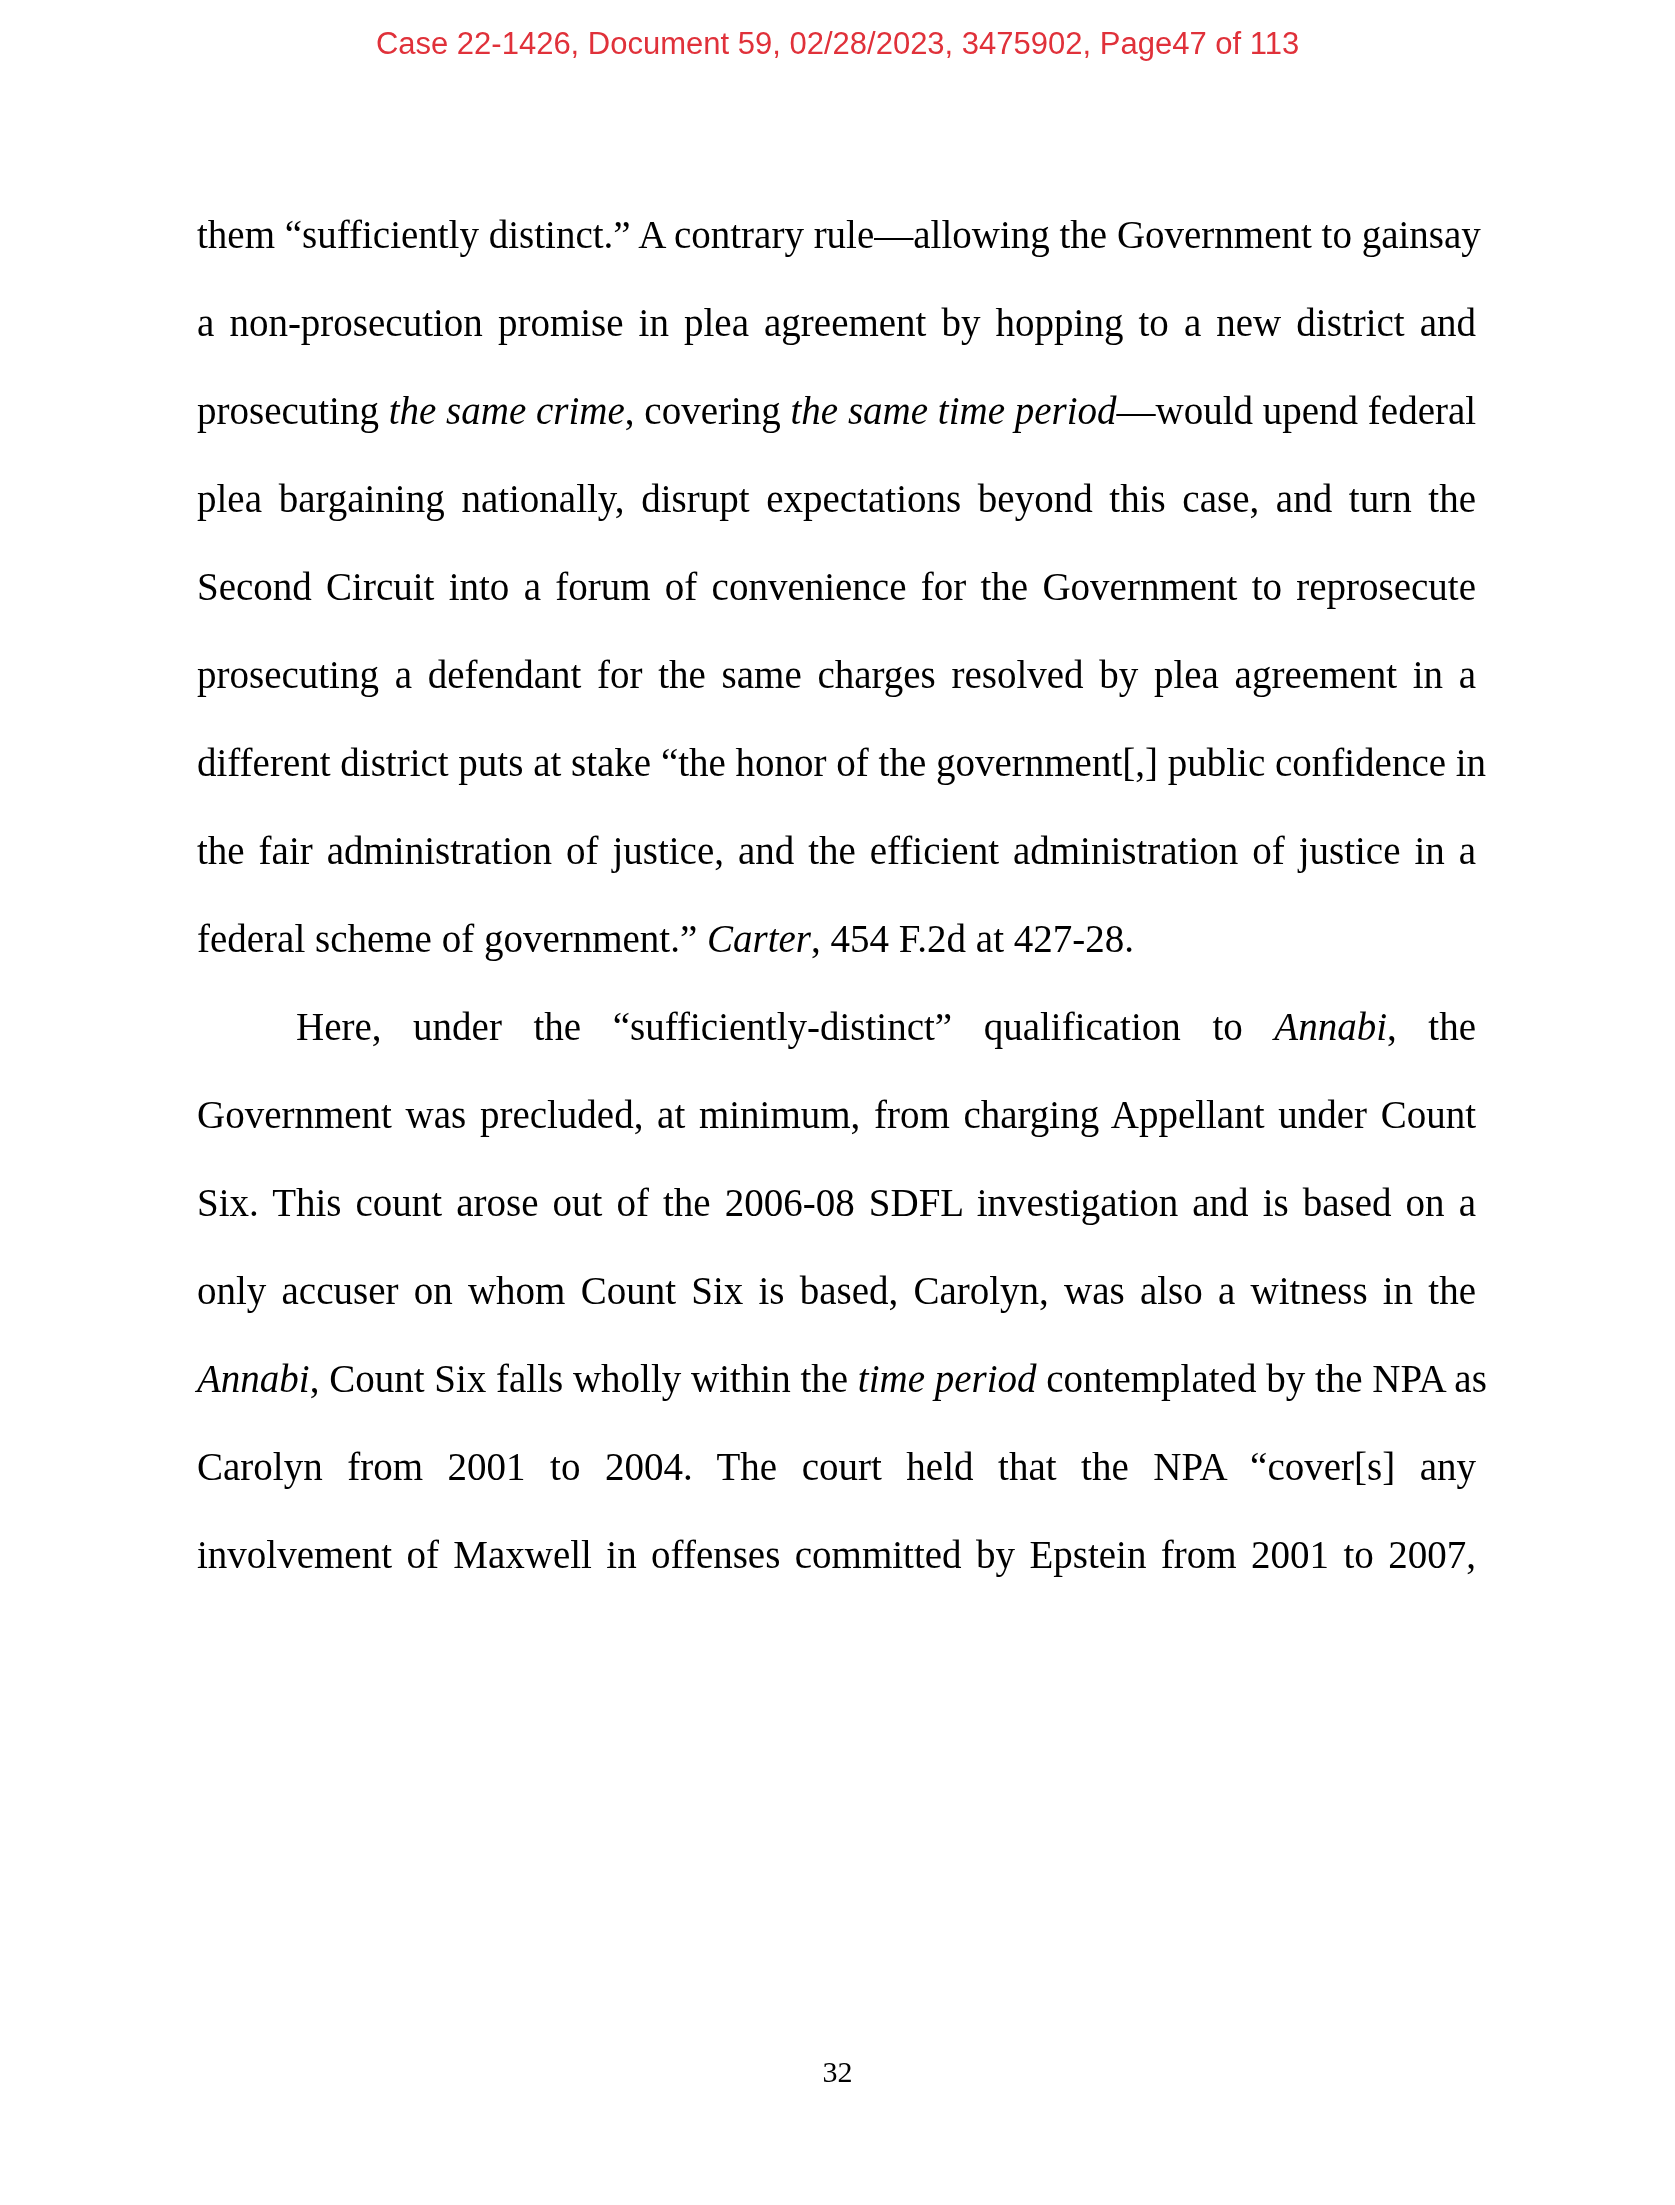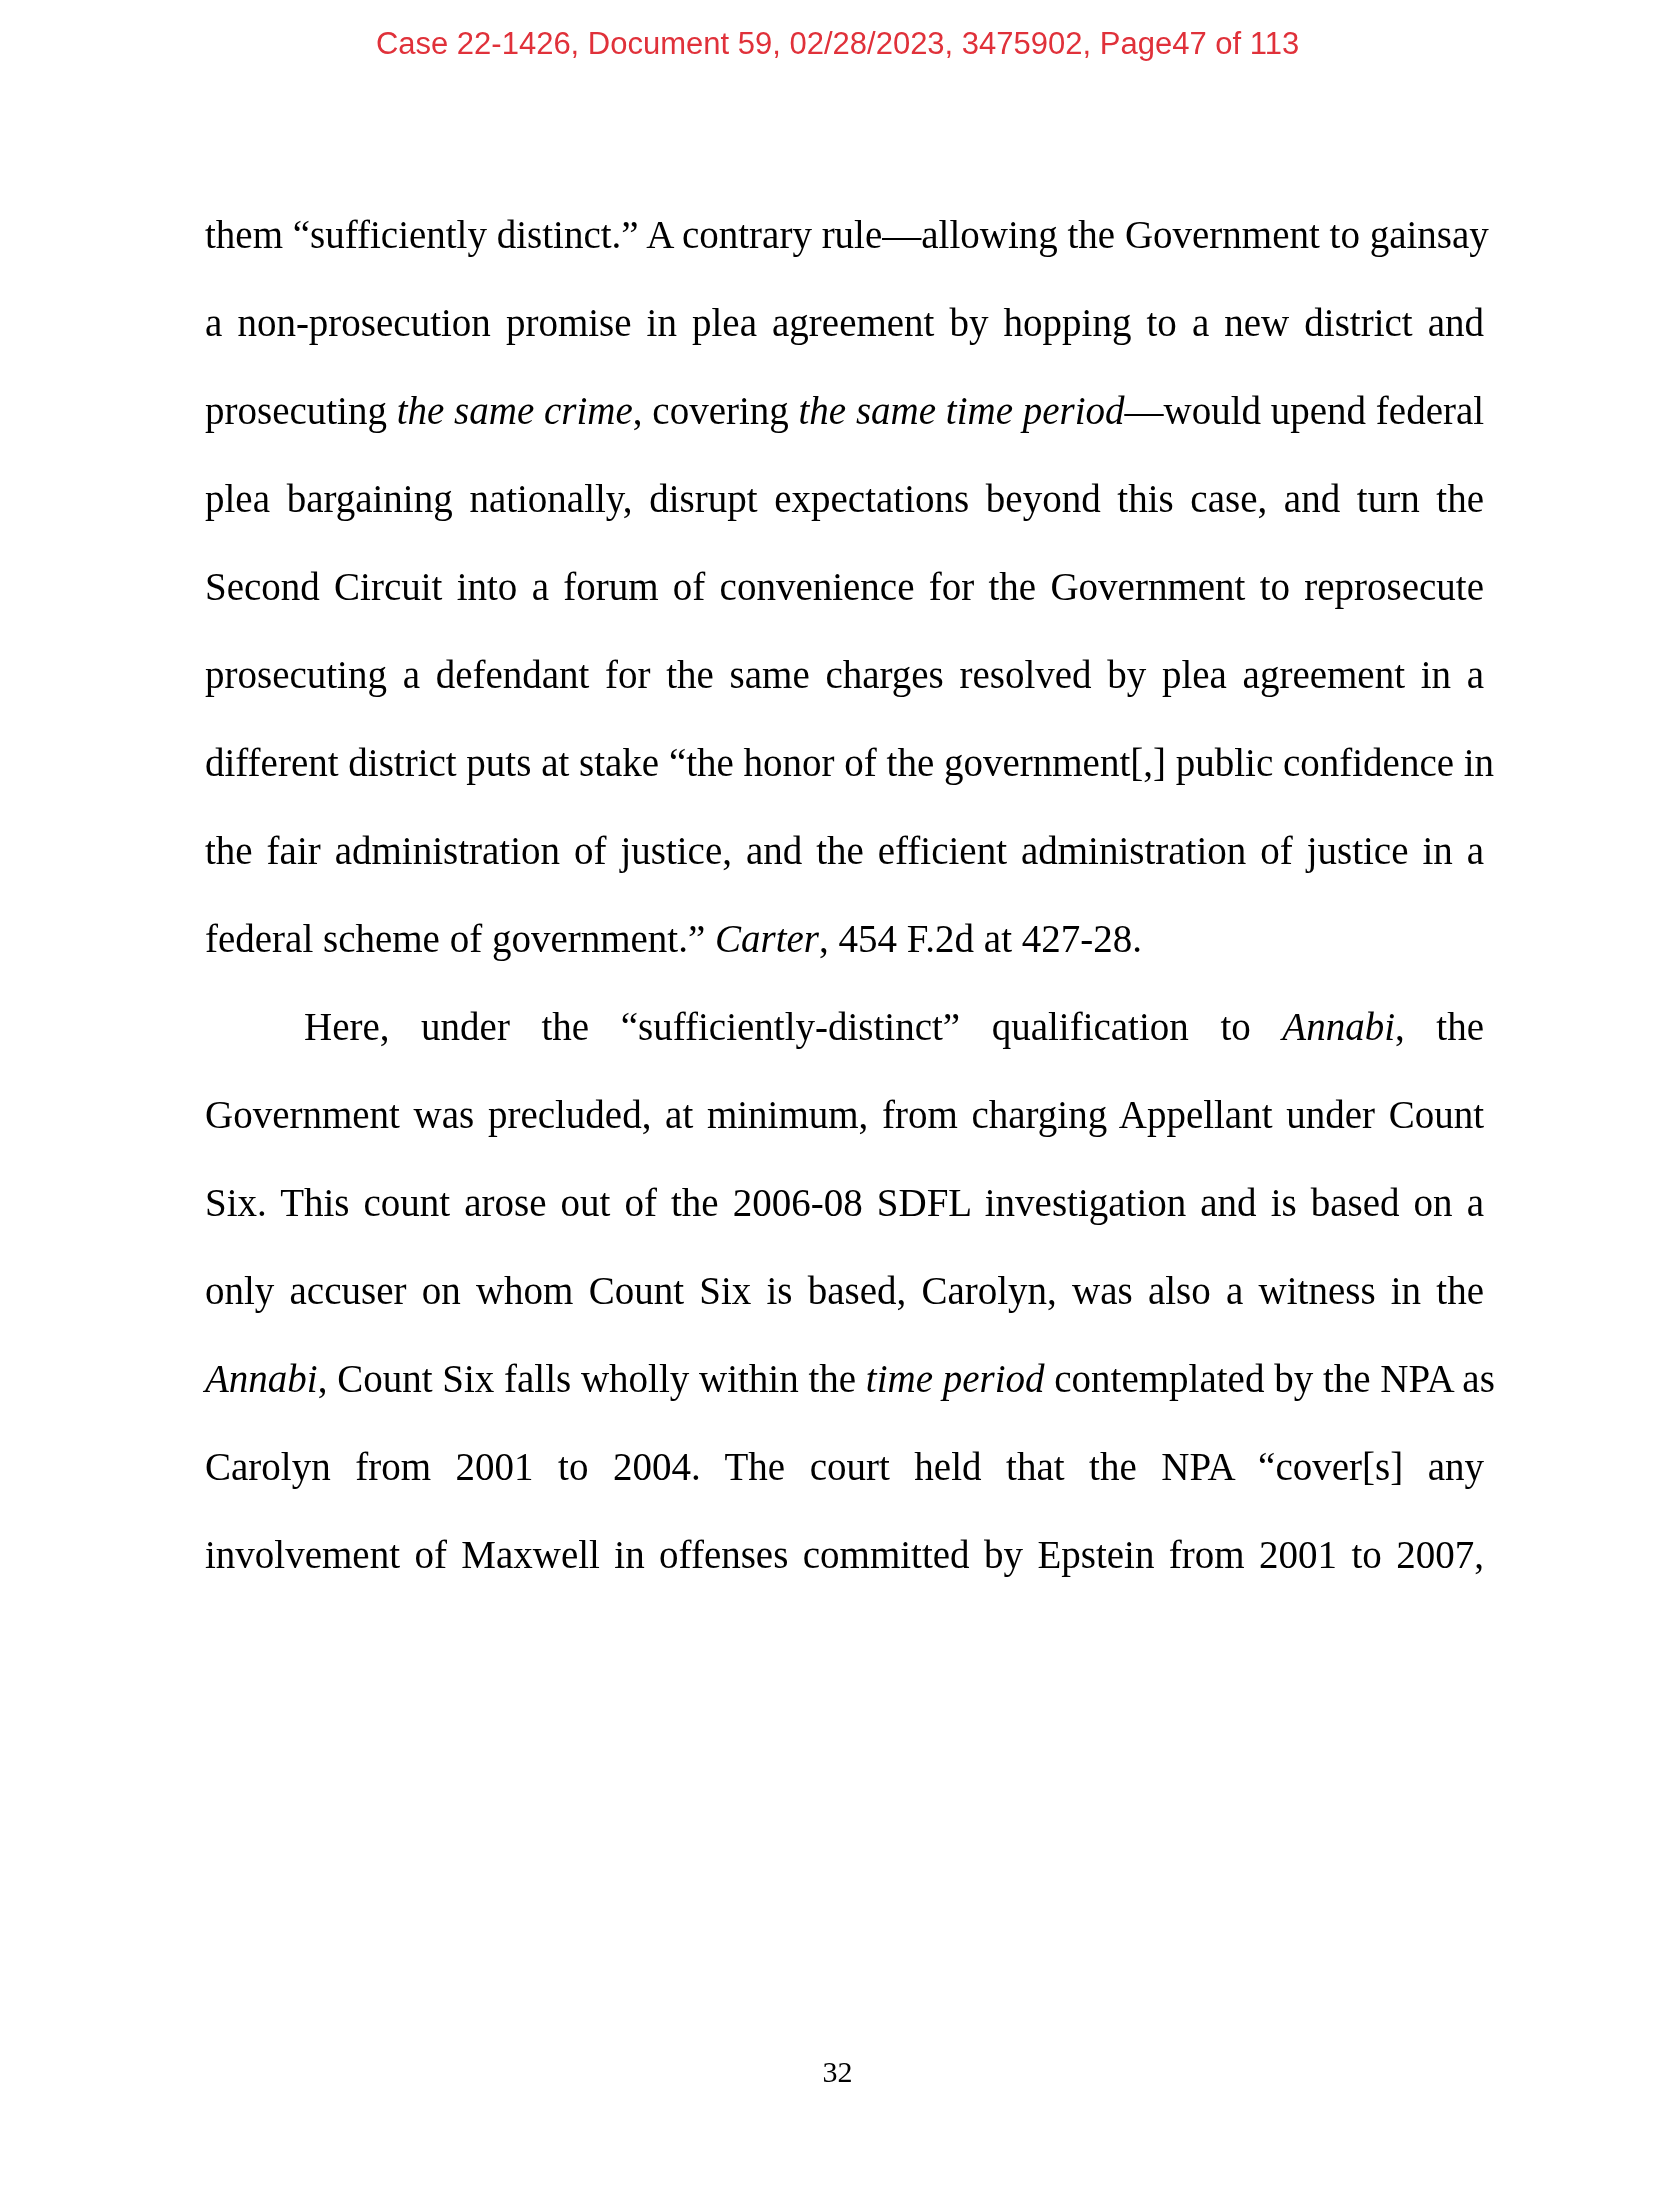--- a/index.html
+++ b/index.html
@@ -6,21 +6,20 @@
   body { width: 1675px; height: 2205px; position: relative; overflow: hidden; }
   .header {
     position: absolute; left: 0; top: 26px; width: 1675px; text-align: center;
     font-family: "Liberation Sans", sans-serif; font-size: 31px; color: #e0313a;
     letter-spacing: 0px;
   }
   .body-text {
     position: absolute; left: 197px; top: 191px; width: 1279px;
     font-family: "Liberation Serif", serif; font-size: 39px; color: #000;
     line-height: 88px;
-    margin-left: 8px;
   }
   .line {
     display: block; height: 88px; white-space: nowrap;
     text-align: justify; text-align-last: justify;
   }
   .line.last { text-align-last: left; }
   .line.indent { padding-left: 99px; }
   .page-num {
     position: absolute; left: 0; width: 1675px; top: 2031px; text-align: center;
     font-family: "Liberation Serif", serif; font-size: 30px; color: #000; margin-top: 24px;

